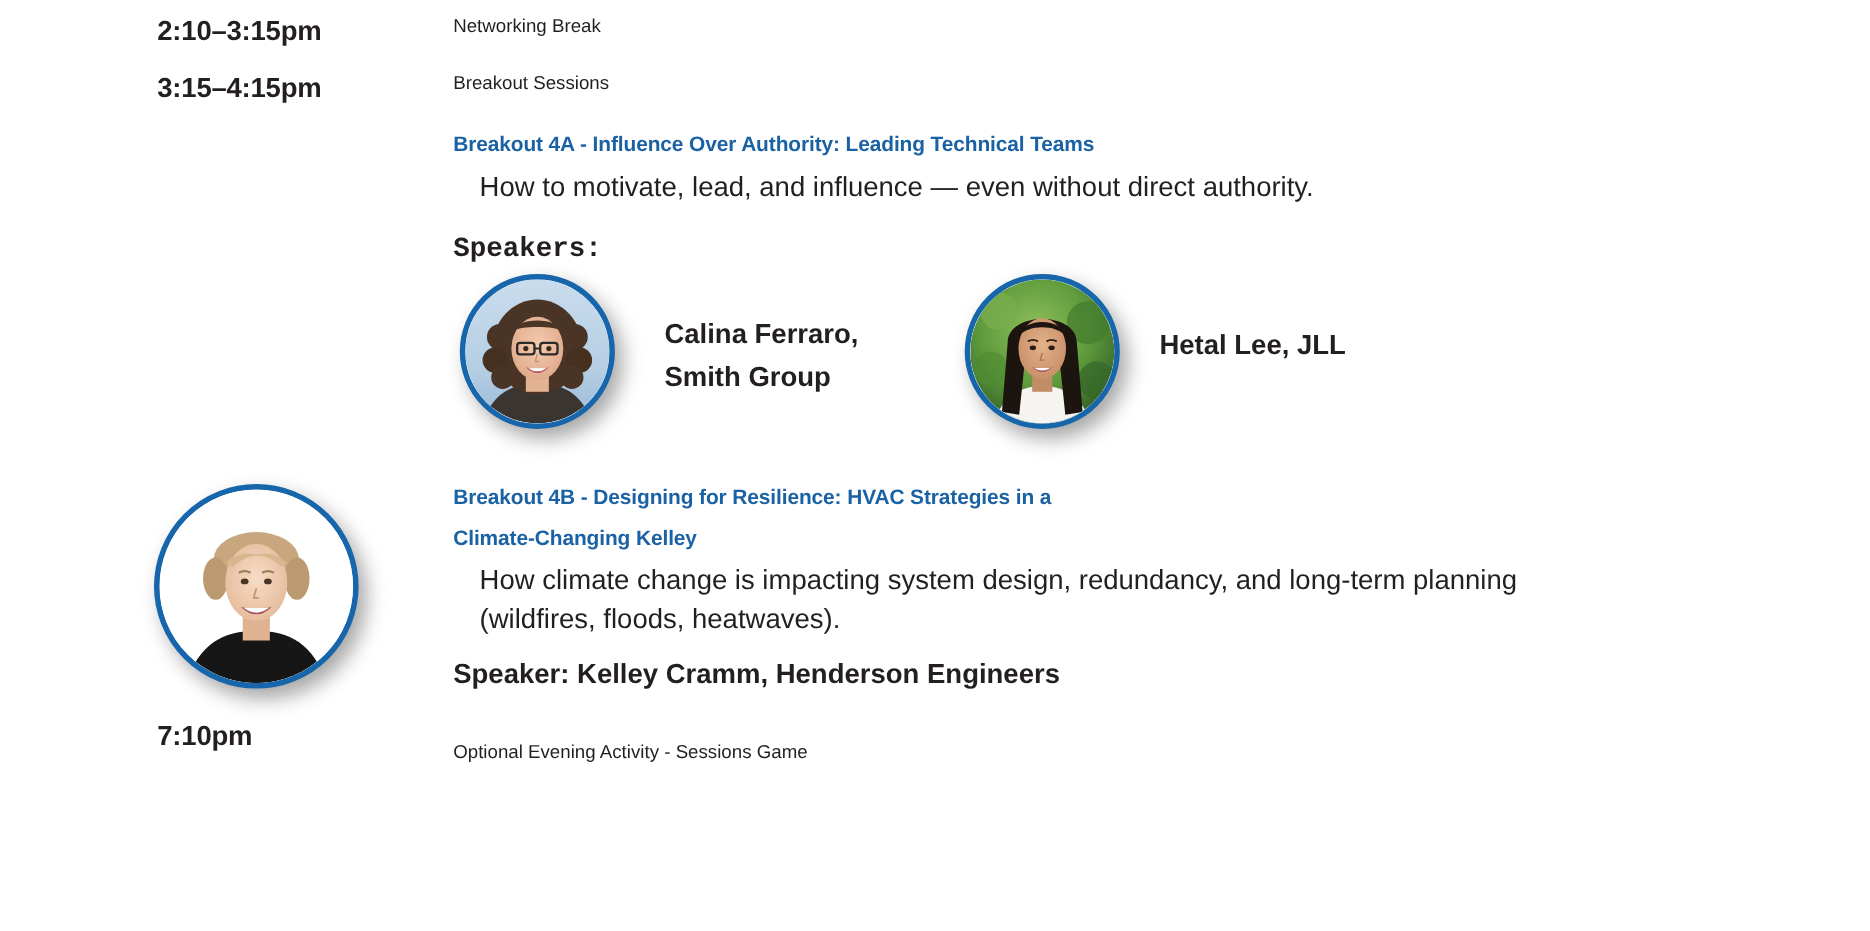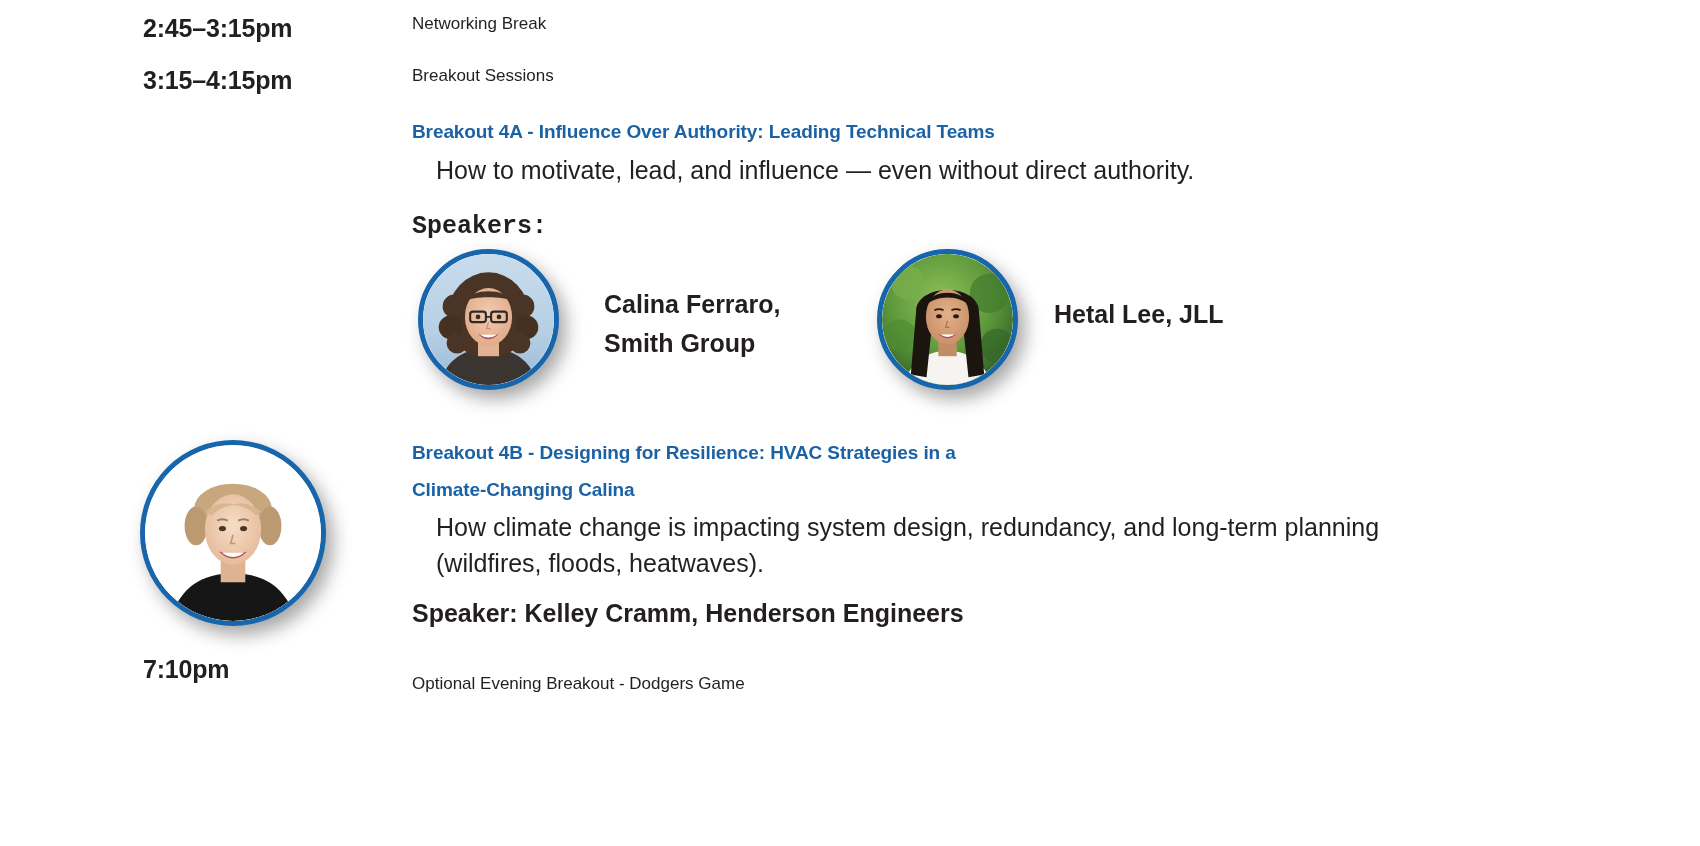--- a/index.html
+++ b/index.html
@@ -99,21 +99,21 @@
     color: #231f20;
     line-height: 39px;
     white-space: pre-line;
   }
 </style>
 </head>
 <body>
 
 <div class="page">
 
-  <div class="time" style="top:14px;">2:45–3:15pm</div>
+  <div class="time" style="top:14px;">2:10–3:15pm</div>
   <div class="desc" style="top:14px;">Networking Break</div>
 
   <div class="time" style="top:66px;">3:15–4:15pm</div>
   <div class="desc" style="top:66px;">Breakout Sessions</div>
 
   <div class="session-title" style="top:113px;">Breakout 4A - Influence Over Authority: Leading Technical Teams</div>
   <div class="session-sub" style="top:152px;">How to motivate, lead, and influence — even without direct authority.</div>
   <div class="speakers-label" style="top:212px;font-family:Liberation Mono, monospace;">Speakers:</div>
 
   <div class="photo" style="left:418px; top:249px; width:141px; height:141px;">
@@ -243,21 +243,21 @@
 
         <path d="M50 51 L48.7 56 L51.3 56" fill="none" stroke="#c39472" stroke-width="0.9"></path>
 
         <path d="M42 60.5 Q50 68.5 58 60.5 Q50 63.5 42 60.5 Z" fill="#a74f57"></path>
         <path d="M43.6 61.2 Q50 66 56.4 61.2 Z" fill="#fdfdfd"></path>
       </svg>
     </div>
   </div>
 
   <div class="session-title" style="top:434px;">Breakout 4B - Designing for Resilience: HVAC Strategies in a</div>
-  <div class="session-title" style="top:471px;">Climate-Changing Calina</div>
+  <div class="session-title" style="top:471px;">Climate-Changing Kelley</div>
   <div class="session-sub" style="top:545px;">(wildfires, floods, heatwaves).</div>
   <div class="session-sub" style="top:509px;">How climate change is impacting system design, redundancy, and long-term planning</div>
   <div class="speaker-inline" style="top:599px;">Speaker: Kelley Cramm, Henderson Engineers</div>
 
   <div class="time" style="top:655px;">7:10pm</div>
-  <div class="desc" style="top:674px;">Optional Evening Breakout - Dodgers Game</div>
+  <div class="desc" style="top:674px;">Optional Evening Activity - Sessions Game</div>
 
 </div>
 
 </body></html>

